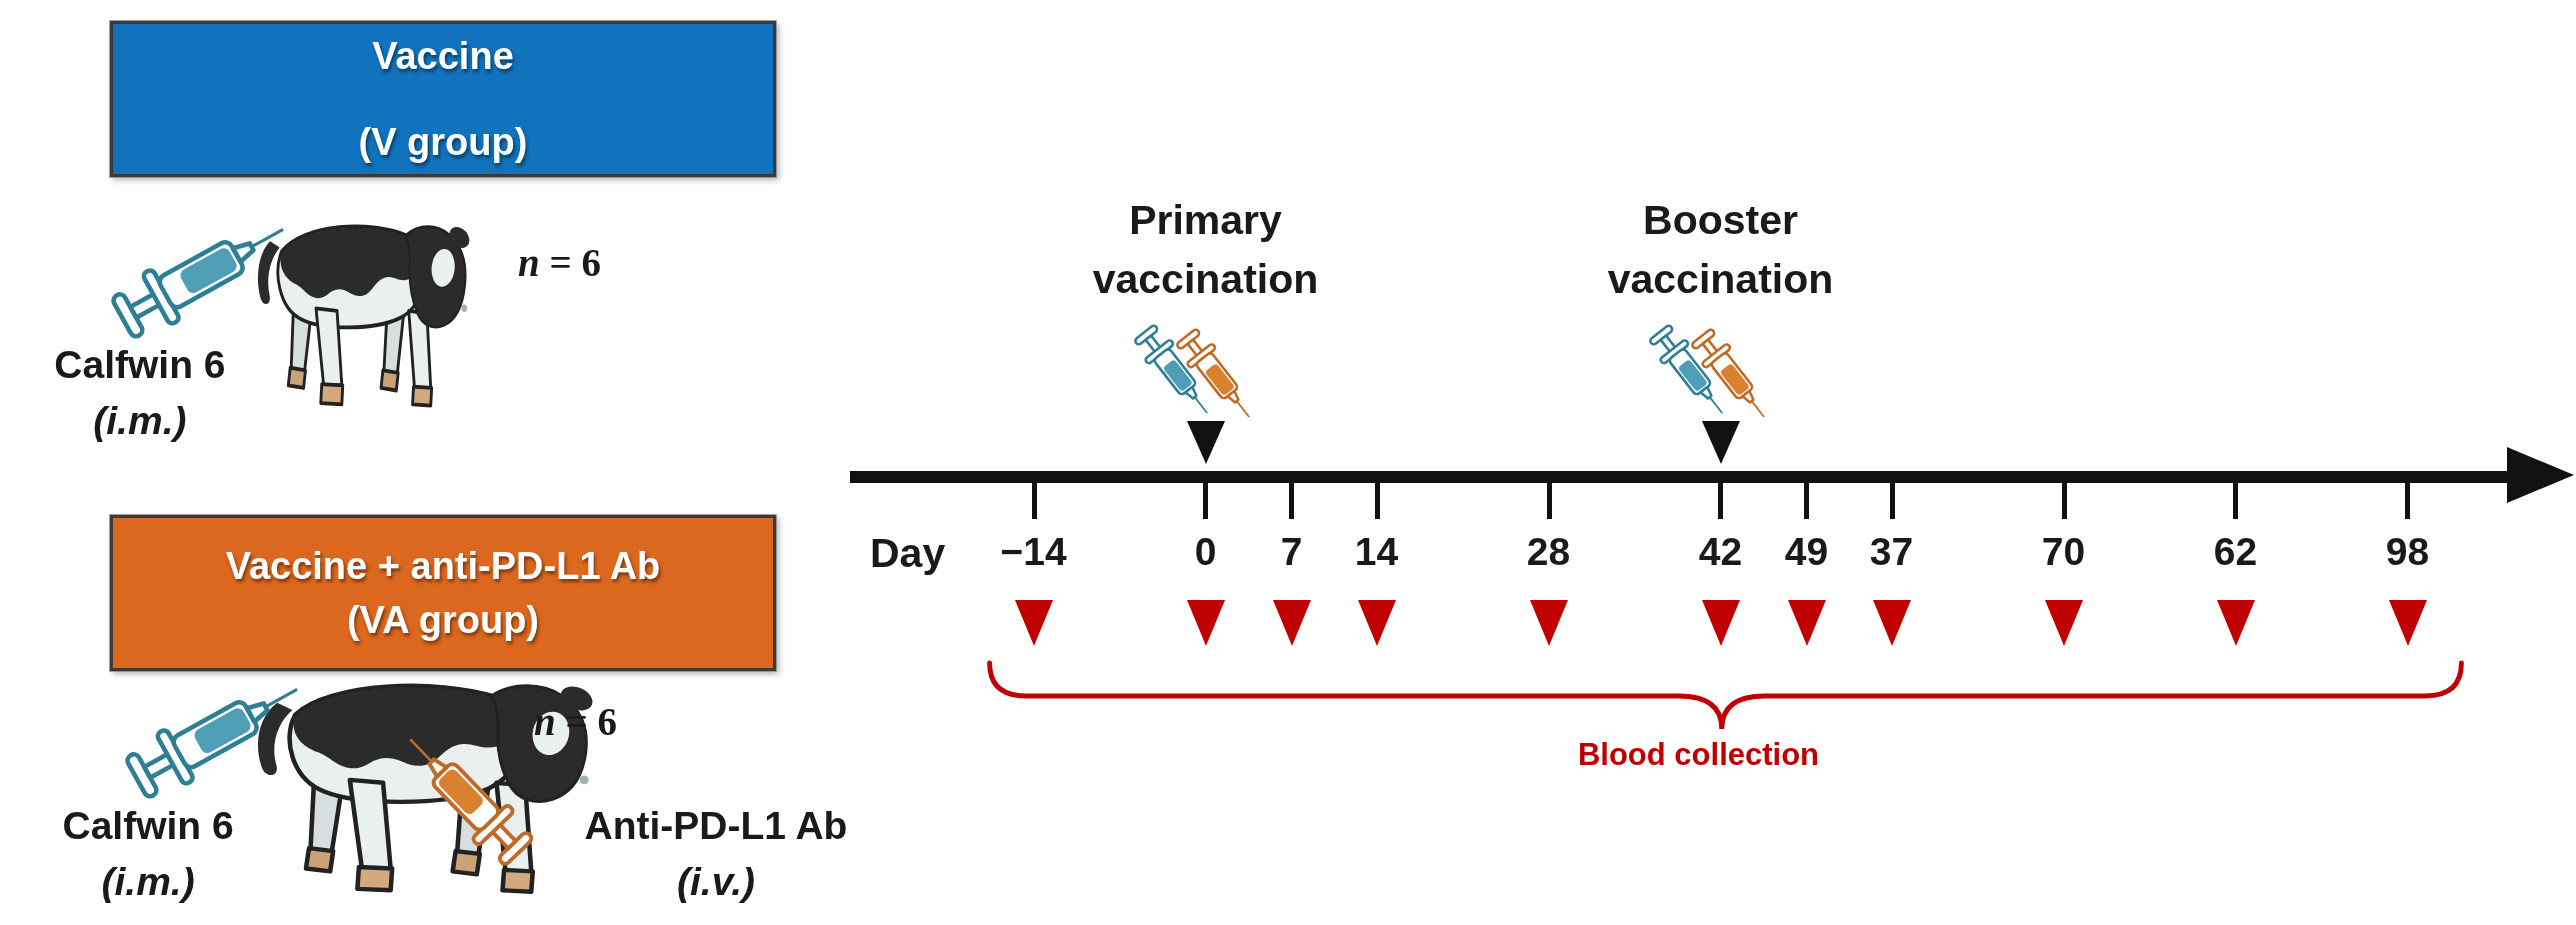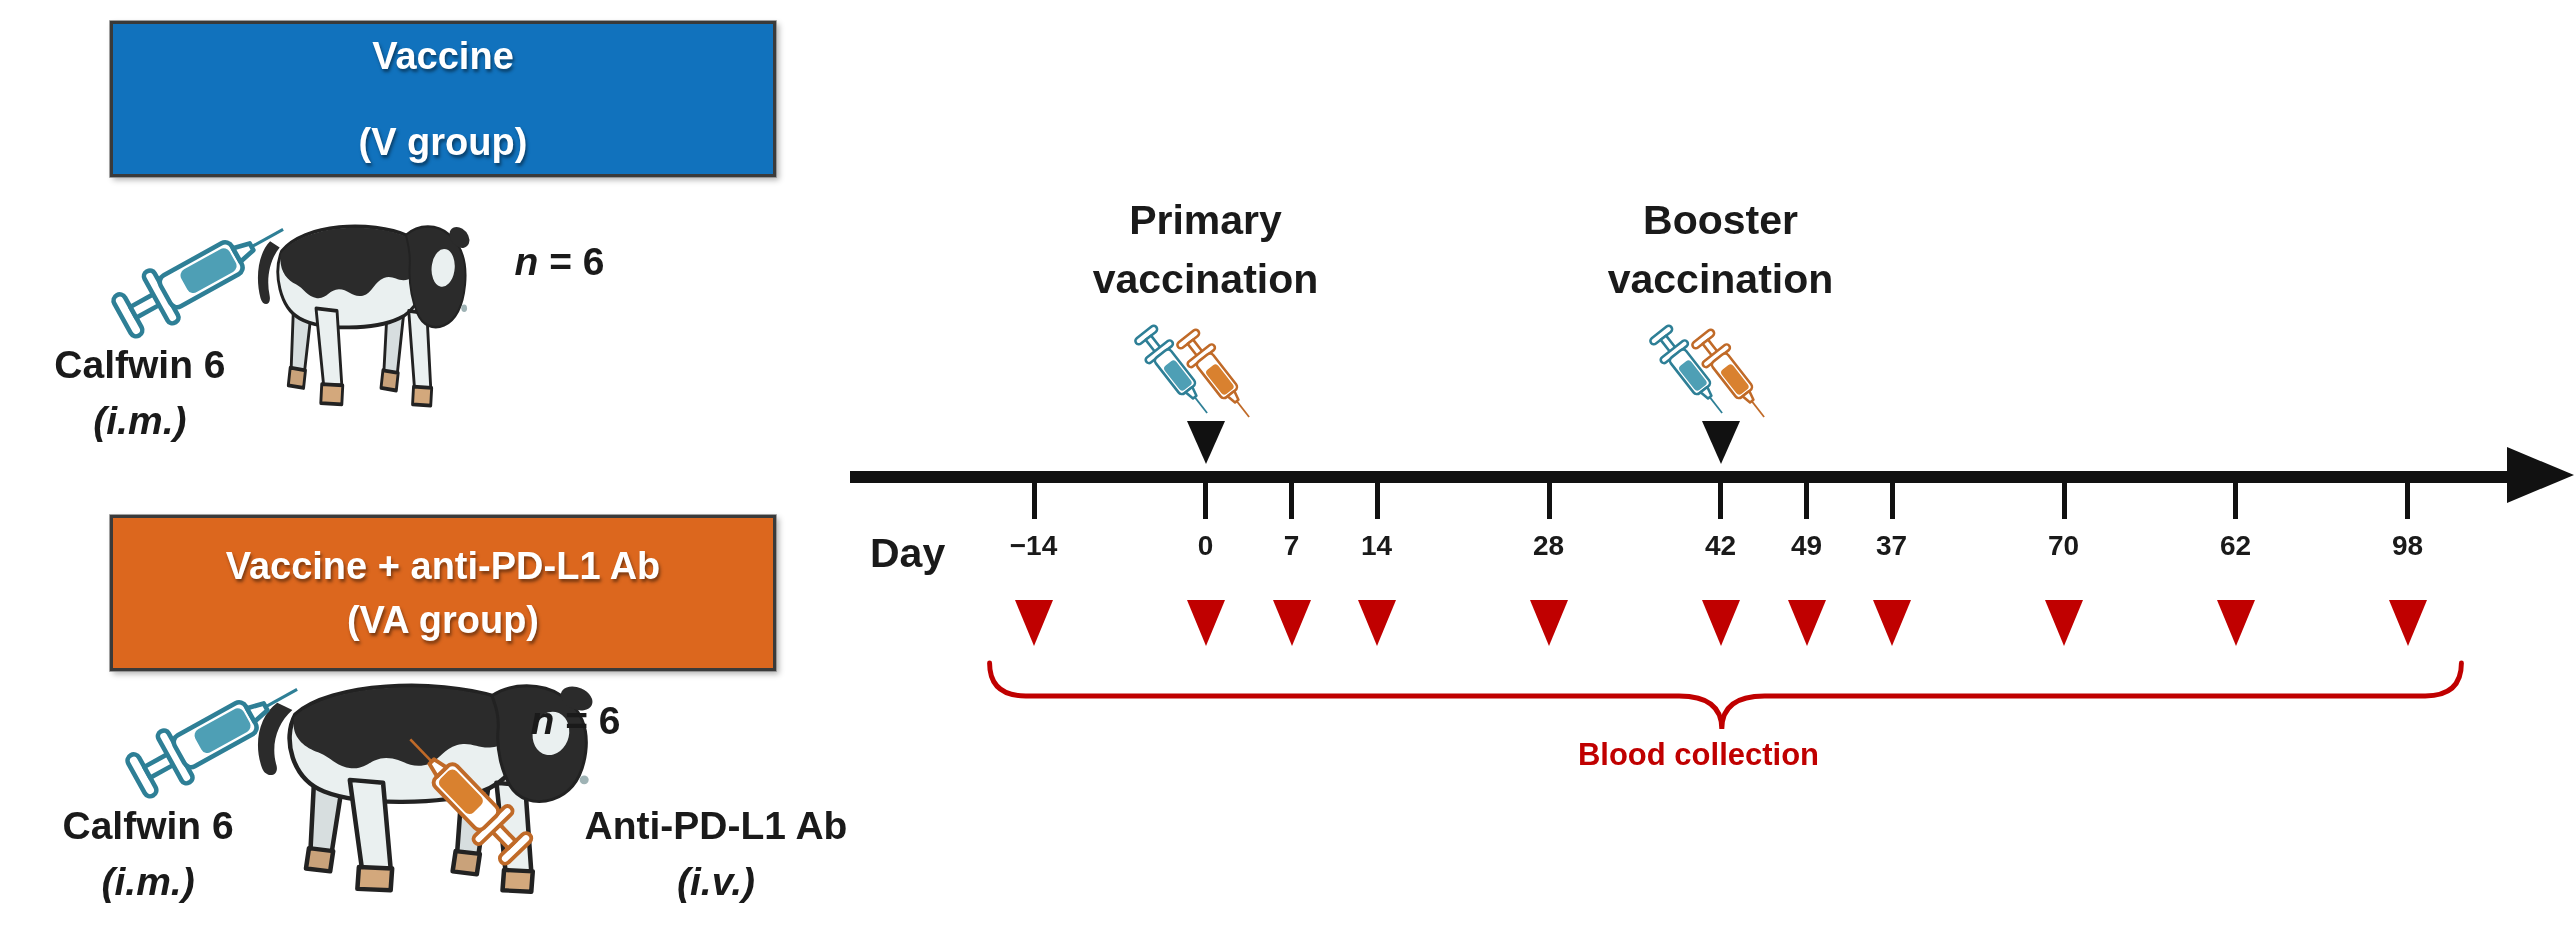--- a/index.html
+++ b/index.html
@@ -16,32 +16,32 @@
     color:#ffffff;font-size:38px;line-height:54px;text-align:center;
     text-shadow:1.6px 2.5px 3.3px rgba(0,0,0,0.45);
     box-shadow:0 0 0 0.8px #8a8a8a, 2.5px 3.3px 5.8px rgba(0,0,0,0.30);
   }
   .box-v{top:21.4px;gap:32px;}
   .box-va{top:482px;}
 
   .lbl{position:absolute;text-align:center;font-weight:700;}
   .inj-label{font-size:39px;line-height:56px;}
   .inj-route{font-style:italic;}
-  .n-label{font-size:39px;}
+  .n-label{font-size:39px;font-family:Liberation Serif, serif;}
   .n-label .nvar{font-style:italic;}
 
   
   .axis-line{position:absolute;left:850px;top:471px;width:1663px;height:11.5px;background:#111;}
   .axis-arrowhead{
     position:absolute;left:2507px;top:447px;width:0;height:0;
     border-top:28px solid transparent;border-bottom:28px solid transparent;
     border-left:67px solid #111;
   }
   .tick{position:absolute;top:482px;width:5px;height:37px;background:#111;}
-  .tick-label{position:absolute;top:530px;width:115px;margin-left:-58px;text-align:center;font-size:28px;}
+  .tick-label{position:absolute;top:530px;width:115px;margin-left:-58px;text-align:center;font-size:39px;}
   .axis-caption{position:absolute;left:870px;top:530px;width:99px;font-size:41px;}
 
   .event{position:absolute;top:191px;width:411px;height:285px;}
   .event-label{position:absolute;left:0;top:0;width:411px;text-align:center;font-size:41px;line-height:59px;}
   .tri-black{
     position:absolute;left:187px;top:230px;width:0;height:0;
     border-left:19px solid transparent;border-right:19px solid transparent;
     border-top:43px solid #111;
   }
   .tri-red{

